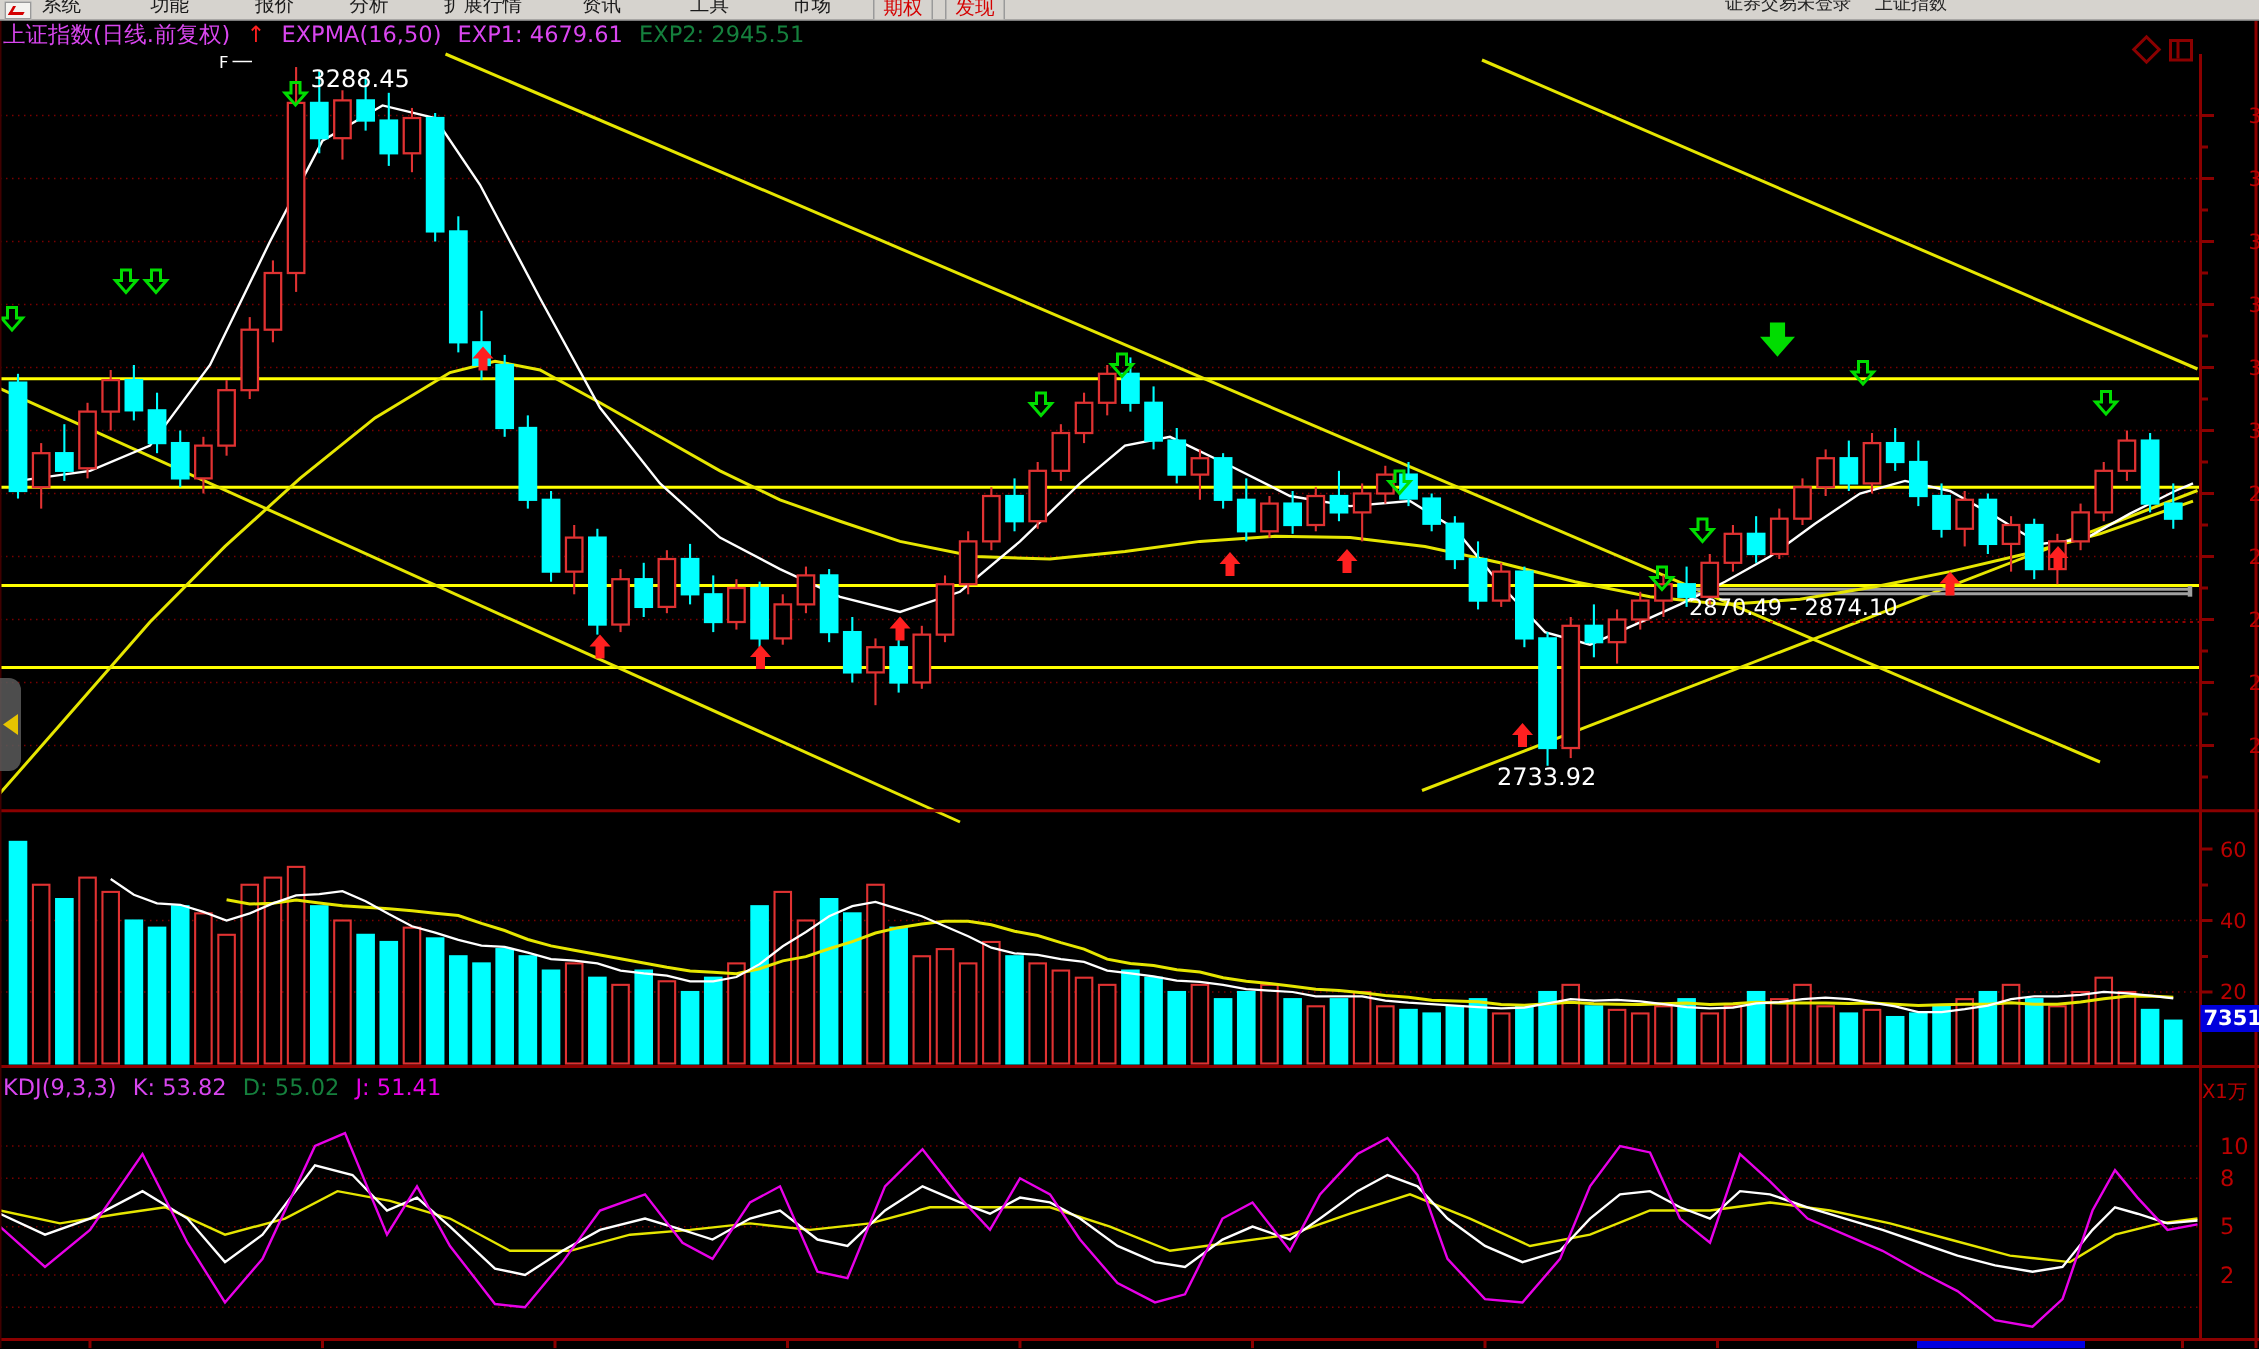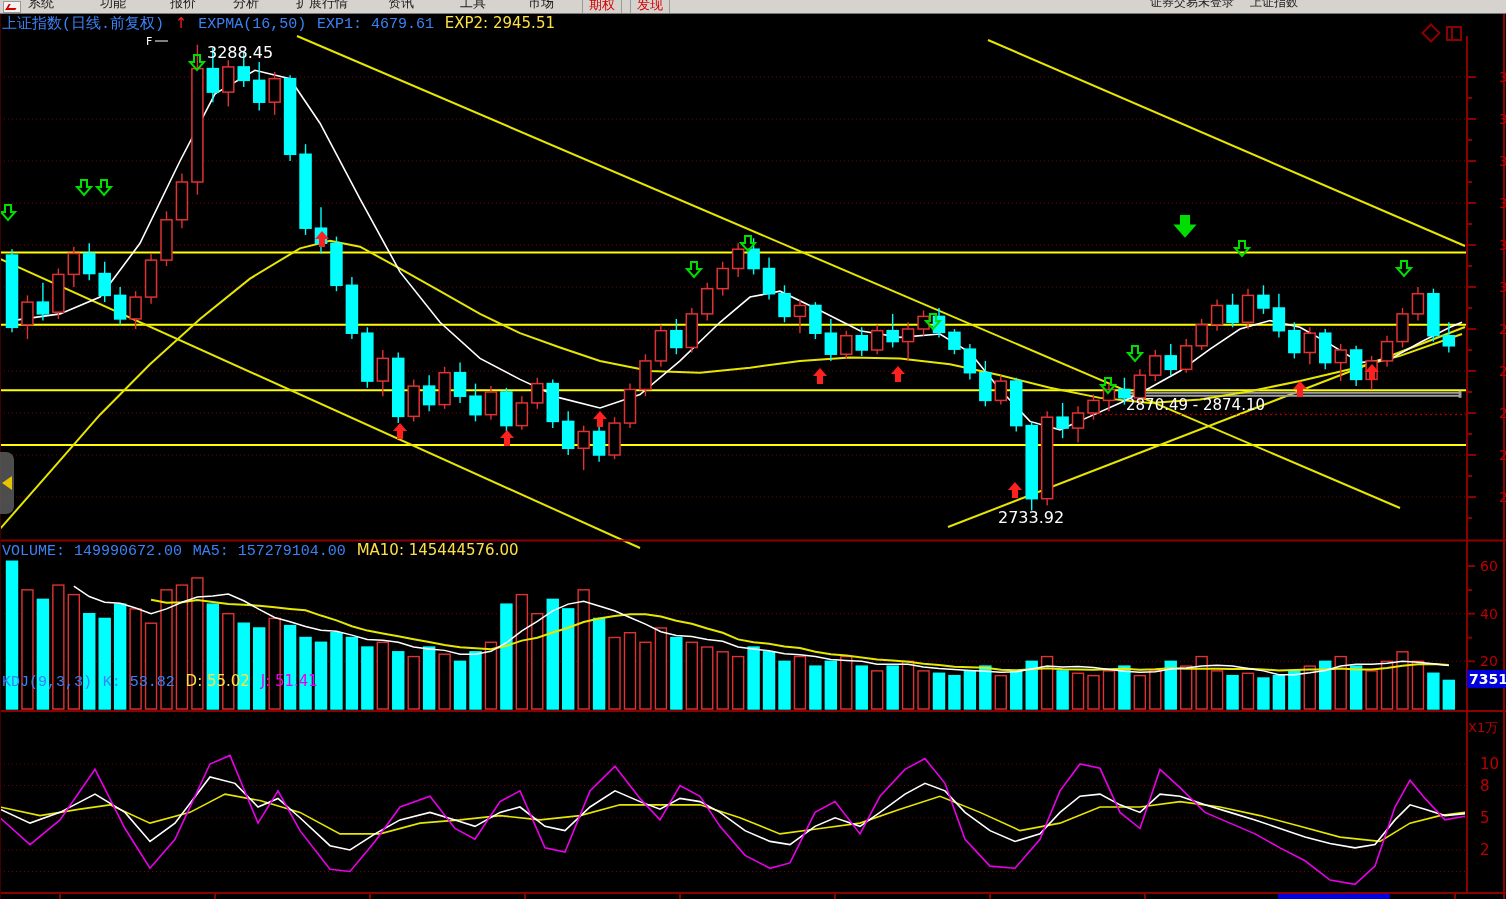--- a/index.html
+++ b/index.html
@@ -11,21 +11,21 @@
   .menu-item{position:absolute;top:-6px;font-size:13px;color:#1a1a1a;white-space:nowrap;cursor:default;}
   .menu-item.hot{color:#d40000;border:1px solid #9a9a9a;background:#d6d3ce;padding:0 6px;top:-5px;}
   .menu-status{position:absolute;top:-6px;font-size:12px;color:#222;white-space:nowrap;}
   #menu-logo{position:absolute;left:3px;top:1px;width:16px;height:10px;background:#f4f3f0;
     border:1px solid #999;}
   #menu-logo:before{content:"";position:absolute;left:3px;top:2px;width:8px;height:4px;
     border-left:2px solid #d40000;border-bottom:2px solid #d40000;transform:skewX(-30deg);}
   
   .hdr{position:absolute;left:2px;z-index:4;font-size:15px;white-space:nowrap;background:transparent;}
   .hdr span{margin-right:6px;}
-  .w{color:#3b82f6;font-family:Liberation Mono, monospace;} .y{color:#fde047;} .m{color:#e800e8;}
+  .w{color:#d946ef;} .y{color:#15803d;} .m{color:#e800e8;}
   .arrow-up-red{color:#ff2020;font-size:15px;}
   #pane-icons{position:absolute;right:44px;top:26px;z-index:4;display:flex;gap:8px;}
   .icon-diamond{width:10px;height:10px;border:2px solid #8b0000;transform:rotate(45deg);}
   .icon-win{width:12px;height:11px;border:2px solid #8b0000;position:relative;}
   .icon-win:before{content:"";position:absolute;left:3px;top:0;width:2px;height:11px;background:#8b0000;}
   
   #flap{position:absolute;left:0;top:452px;width:14px;height:62px;background:rgba(90,90,90,.85);
     border-radius:0 8px 8px 0;z-index:4;cursor:pointer;}
   #flap .tri{position:absolute;left:2px;top:24px;width:0;height:0;
     border-top:7px solid transparent;border-bottom:7px solid transparent;border-right:10px solid #e6c400;}
@@ -63,27 +63,22 @@
     <span class="w">EXPMA(16,50)</span>
     <span class="w">EXP1: 4679.61</span>
     <span class="y">EXP2: 2945.51</span>
   </div>
 
   <div id="pane-icons">
     <div class="icon-diamond"></div>
     <div class="icon-win"></div>
   </div>
 
-  <div class="hdr" style="top:541px">
-    <span class="w">VOLUME: 149990672.00</span>
-    <span class="w">MA5: 157279104.00</span>
-    <span class="y">MA10: 145444576.00</span>
-  </div>
-
-  <div class="hdr" style="top:672px">
+
+  <div class="hdr" style="top:716px">
     <span class="w">KDJ(9,3,3)</span>
     <span class="w">K: 53.82</span>
     <span class="y">D: 55.02</span>
     <span class="m">J: 51.41</span>
   </div>
 
   <div id="flap">
     <div class="tri"></div>
   </div>
 

